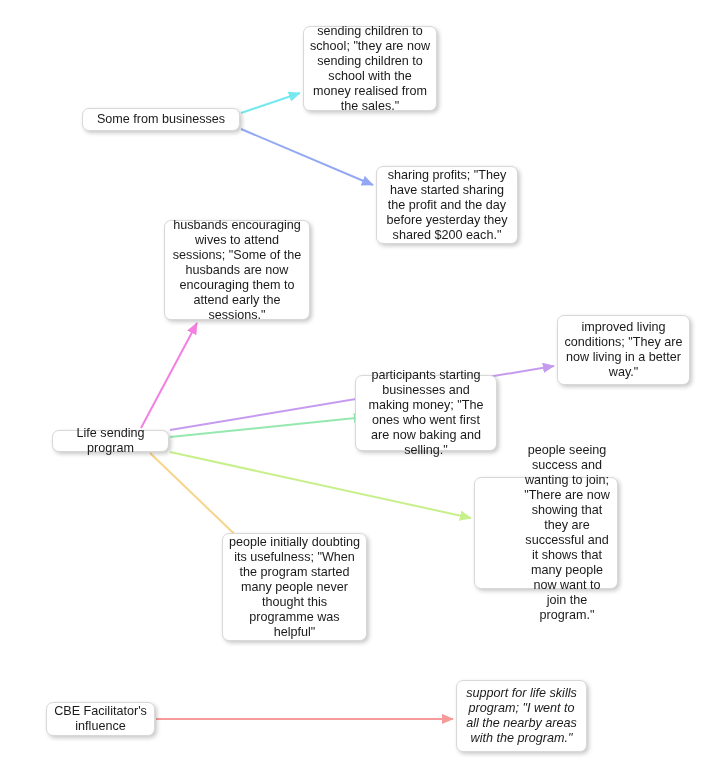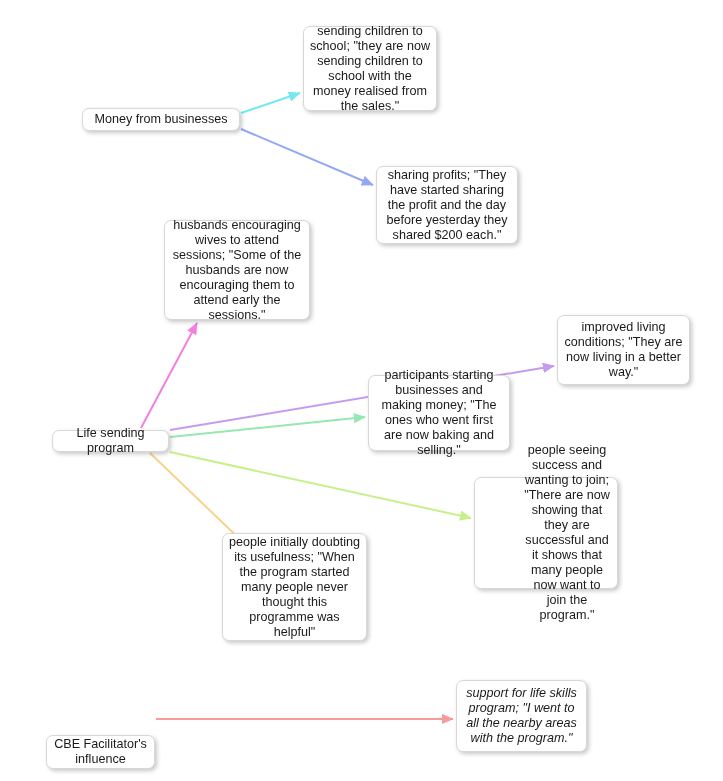--- a/index.html
+++ b/index.html
@@ -65,25 +65,25 @@
       <line x1="241" y1="113" x2="300" y2="93" stroke="#76e8ef" stroke-width="2" marker-end="url(#arrow-0)"></line>
       <line x1="241" y1="129" x2="373" y2="185" stroke="#93a8f4" stroke-width="2" marker-end="url(#arrow-1)"></line>
       <line x1="141" y1="428" x2="197" y2="323" stroke="#f57fe0" stroke-width="2" marker-end="url(#arrow-2)"></line>
       <line x1="170" y1="430" x2="554" y2="366" stroke="#c59bef" stroke-width="2" marker-end="url(#arrow-3)"></line>
       <line x1="170" y1="437" x2="365" y2="417" stroke="#95e8b0" stroke-width="2" marker-end="url(#arrow-4)"></line>
       <line x1="170" y1="452" x2="471" y2="518" stroke="#c8f08a" stroke-width="2" marker-end="url(#arrow-5)"></line>
       <line x1="150" y1="453" x2="249" y2="548" stroke="#f6d48a" stroke-width="2" marker-end="url(#arrow-6)"></line>
       <line x1="156" y1="719" x2="453" y2="719" stroke="#f79a9a" stroke-width="2" marker-end="url(#arrow-7)"></line>
     </svg>
   <div id="node-layer">
-      <div class="node source" style="left: 82px; top: 108px; width: 158px; height: 23px;"><span>Money from businesses</span></div>
+      <div class="node source" style="left: 82px; top: 108px; width: 158px; height: 23px;"><span>Some from businesses</span></div>
       <div class="node outcome" style="left: 303px; top: 26px; width: 134px; height: 85px;"><span>sending children to school; "they are now sending children to school with the money realised from the sales."</span></div>
       <div class="node outcome" style="left: 376px; top: 166px; width: 142px; height: 78px;"><span>sharing profits; "They have started sharing the profit and the day before yesterday they shared $200 each."</span></div>
       <div class="node outcome" style="left: 164px; top: 220px; width: 146px; height: 100px;"><span>husbands encouraging wives to attend sessions; "Some of the husbands are now encouraging them to attend early the sessions."</span></div>
       <div class="node source" style="left: 52px; top: 430px; width: 117px; height: 22px;"><span>Life sending program</span></div>
       <div class="node outcome" style="left: 557px; top: 315px; width: 133px; height: 70px;"><span>improved living conditions; "They are now living in a better way."</span></div>
-      <div class="node outcome" style="left: 368px; top: 375px; width: 142px; height: 76px;"><span>participants starting businesses and making money; "The ones who went first are now baking and selling."</span></div>
+      <div class="node outcome" style="left: 355px; top: 375px; width: 142px; height: 76px;"><span>participants starting businesses and making money; "The ones who went first are now baking and selling."</span></div>
       <div class="node outcome" style="left: 474px; top: 477px; width: 144px; height: 112px; padding-left: 48px;"><span>people seeing success and wanting to join; "There are now showing that they are successful and it shows that many people now want to join the program."</span></div>
       <div class="node outcome" style="left: 222px; top: 533px; width: 145px; height: 108px;"><span>people initially doubting its usefulness; "When the program started many people never thought this programme was helpful"</span></div>
-      <div class="node source" style="left: 46px; top: 702px; width: 109px; height: 34px; margin-top: 33px;"><span>CBE Facilitator's influence</span></div>
+      <div class="node source" style="left: 46px; top: 702px; width: 109px; height: 34px;"><span>CBE Facilitator's influence</span></div>
       <div class="node outcome" style="left: 456px; top: 680px; width: 131px; height: 72px; font-style: italic;"><span>support for life skills program; "I went to all the nearby areas with the program."</span></div>
     </div>
 </div>
 
 </body></html>

